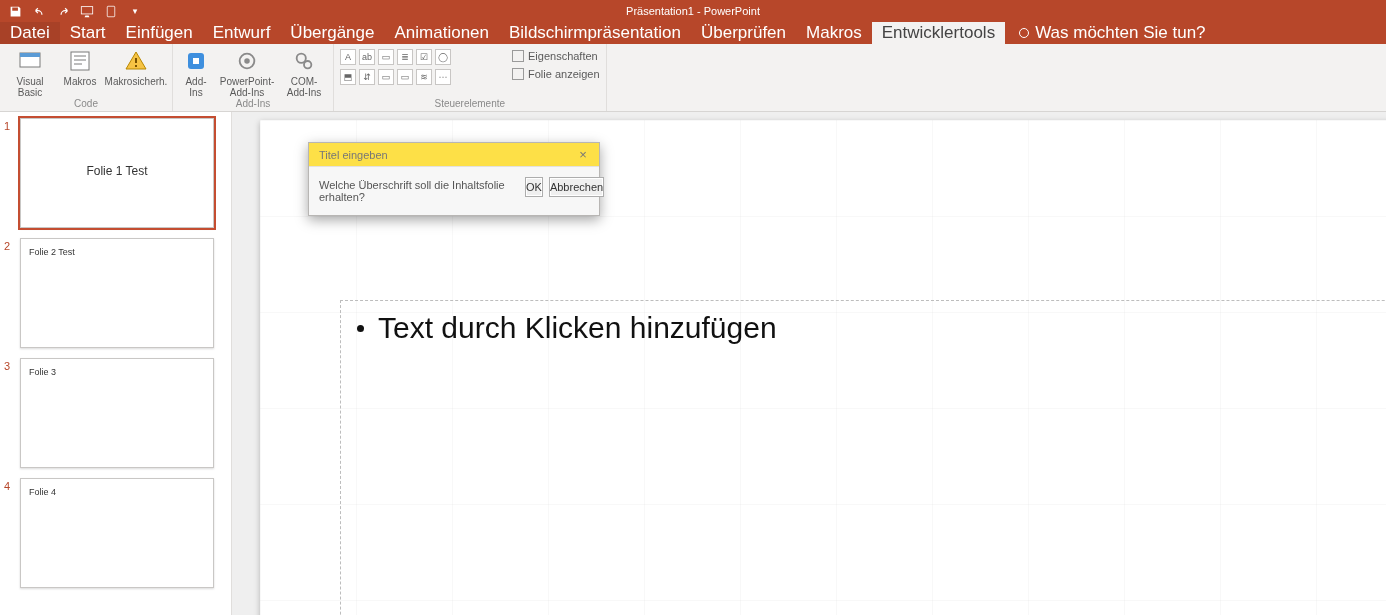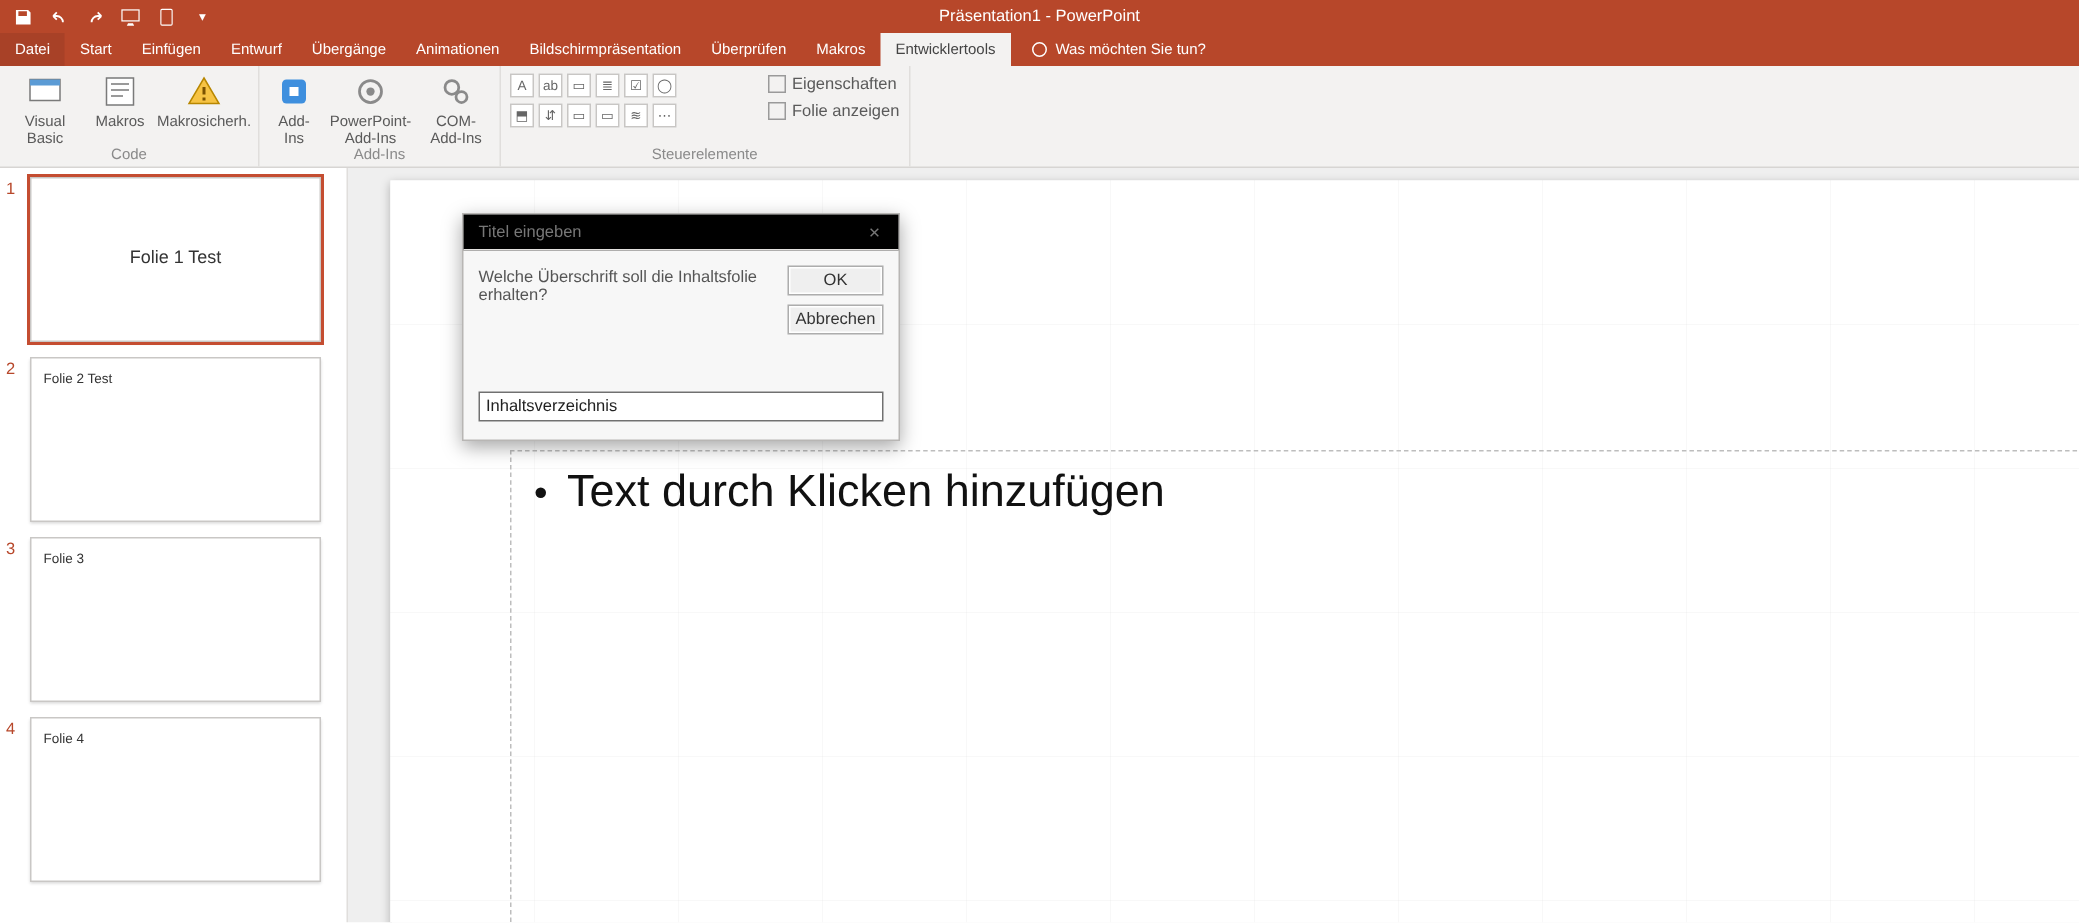--- a/index.html
+++ b/index.html
@@ -10,21 +10,21 @@
     height: 22px; background: #B7472A; display: flex; align-items: center;
     color: #fff; font-size: 11px; position: relative;
   }
   .titlebar .qat { display: flex; align-items: center; gap: 10px; padding-left: 8px; }
   .titlebar .qat span { display: inline-flex; width: 14px; height: 14px; align-items: center; justify-content: center; }
   .titlebar .wintitle { position: absolute; left: 50%; transform: translateX(-50%); white-space: nowrap; }
 
   
   .menubar {
     height: 22px; background: #B7472A; display: flex; align-items: stretch;
-    font-size: 10px; color: #fff;
+    font-size: 17px; color: #fff;
   }
   .menubar .mtab {
     padding: 0 10px; display: flex; align-items: center; height: 100%;
     cursor: default;
   }
   .menubar .mtab.file { background: #A84127; }
   .menubar .mtab.active { background: #F3F2F1; color: #444; }
   .menubar .tellme { display: flex; align-items: center; gap: 6px; padding-left: 14px; }
   .menubar .tellme .bulb { width:10px; height:10px; border:1px solid #fff; border-radius:50%; position:relative; }
 
@@ -91,28 +91,28 @@
   .content-ph .bullet .dot { width:7px; height:7px; background:#111; border-radius:50%; display:inline-block; }
 
   
   .dialog {
     position:absolute; left:308px; top:142px; width:292px;
     background:#F7F7F7; border:1px solid #B8B6B4; box-shadow:0 4px 12px rgba(0,0,0,0.35);
     font-size:11px; color:#555;
   }
   .dialog .dtitle {
     display:flex; justify-content:space-between; align-items:center;
-    padding:4px 6px 4px 10px; background:#000000; border-bottom:1px solid #E3E1DF;
+    padding:4px 6px 4px 10px; background:#fde047; border-bottom:1px solid #E3E1DF;
     color:#777;
   }
   .dialog .dtitle .x { width:20px; text-align:center; color:#777; font-size:13px; }
   .dialog .dbody { padding:10px 10px 12px 10px; }
   .dialog .drow { display:flex; justify-content:space-between; align-items:flex-start; gap:12px; }
   .dialog .prompt { flex:1; padding-top:2px; }
-  .dialog .btncol { display:flex; flex-direction:column; gap:6px; width:64px; }
+  .dialog .btncol { display:flex; gap:6px; width:64px; }
   .dialog button.dlg {
     height:20px; font-size:11px; background:#EFEFEF; border:1px solid #ADADAD;
     box-shadow: inset 0 0 0 1px #fff; color:#333;
   }
   .dialog input.dinp {
     width:100%; height:20px; margin-top:38px; font-size:11px;
     border:1px solid #707070; padding:2px 4px; background:#fff; color:#222;
   }
 
   svg { display:block; }
@@ -328,15 +328,14 @@
     <span class="x">×</span>
   </div>
   <div class="dbody">
     <div class="drow">
       <div class="prompt">Welche Überschrift soll die Inhaltsfolie erhalten?</div>
       <div class="btncol">
         <button class="dlg">OK</button>
         <button class="dlg">Abbrechen</button>
       </div>
     </div>
-    <input class="dinp" type="text" value="Inhaltsverzeichnis" style="">
   </div>
 </div>
 
 </body></html>

